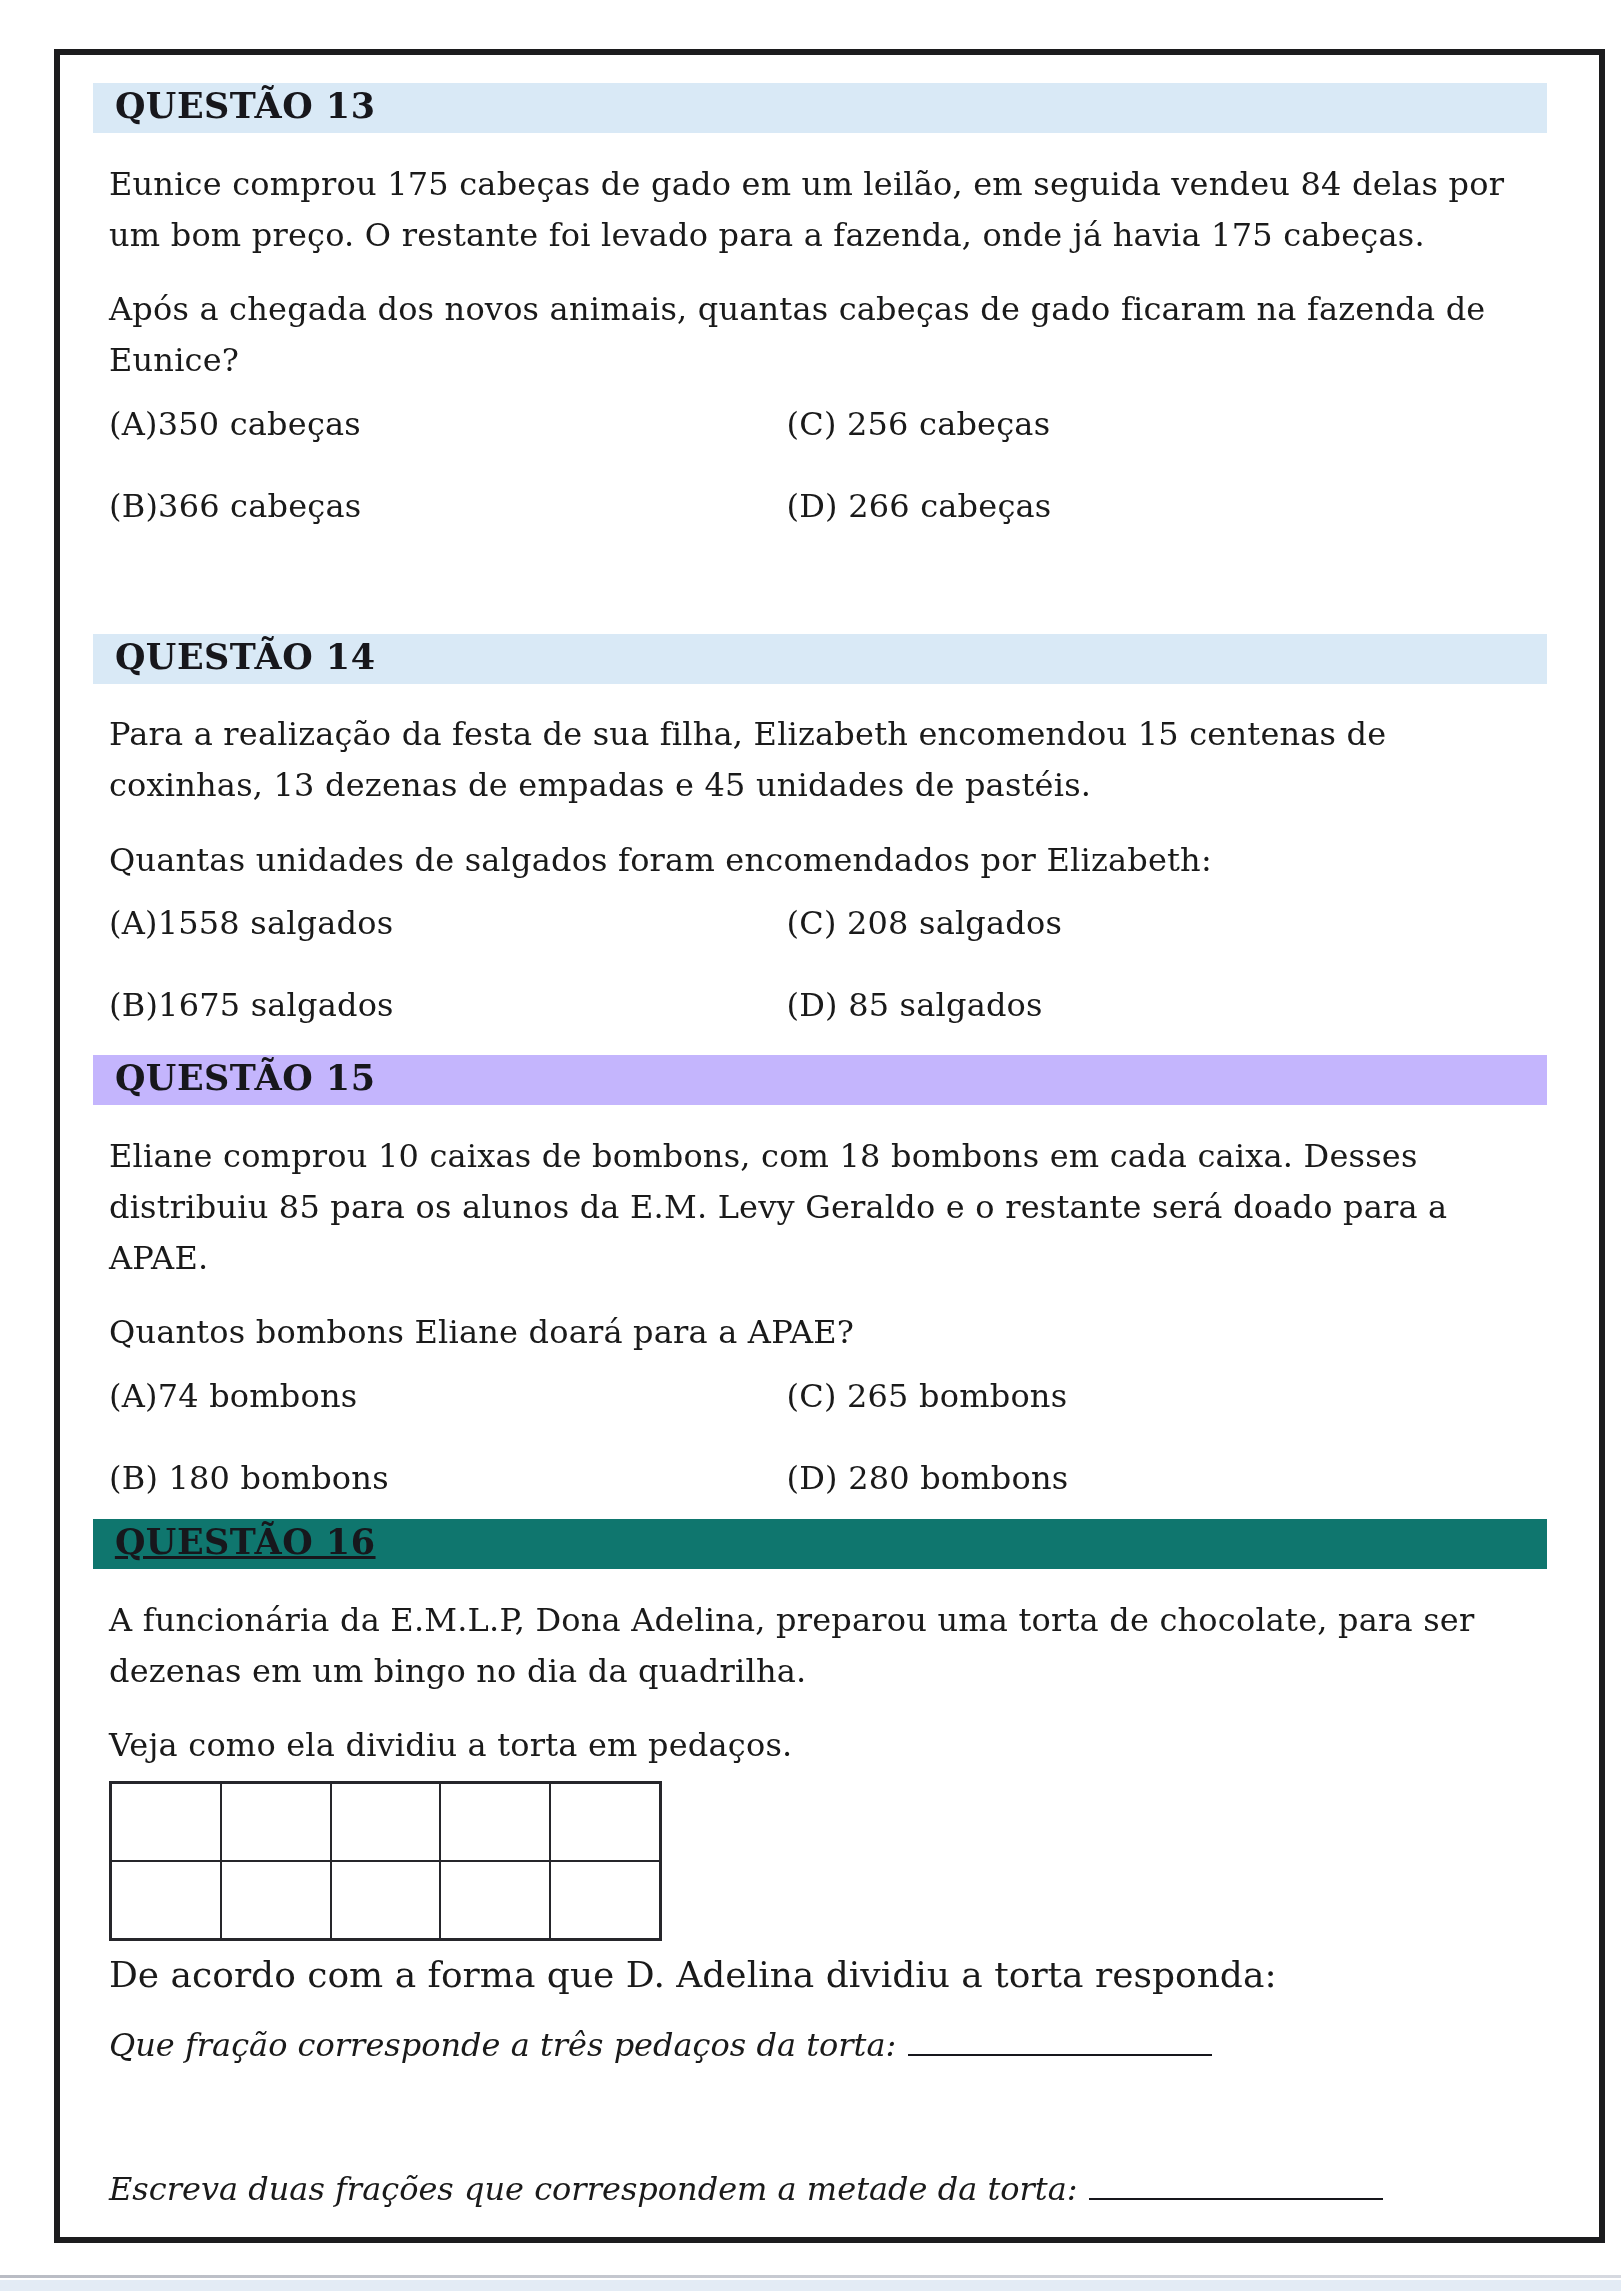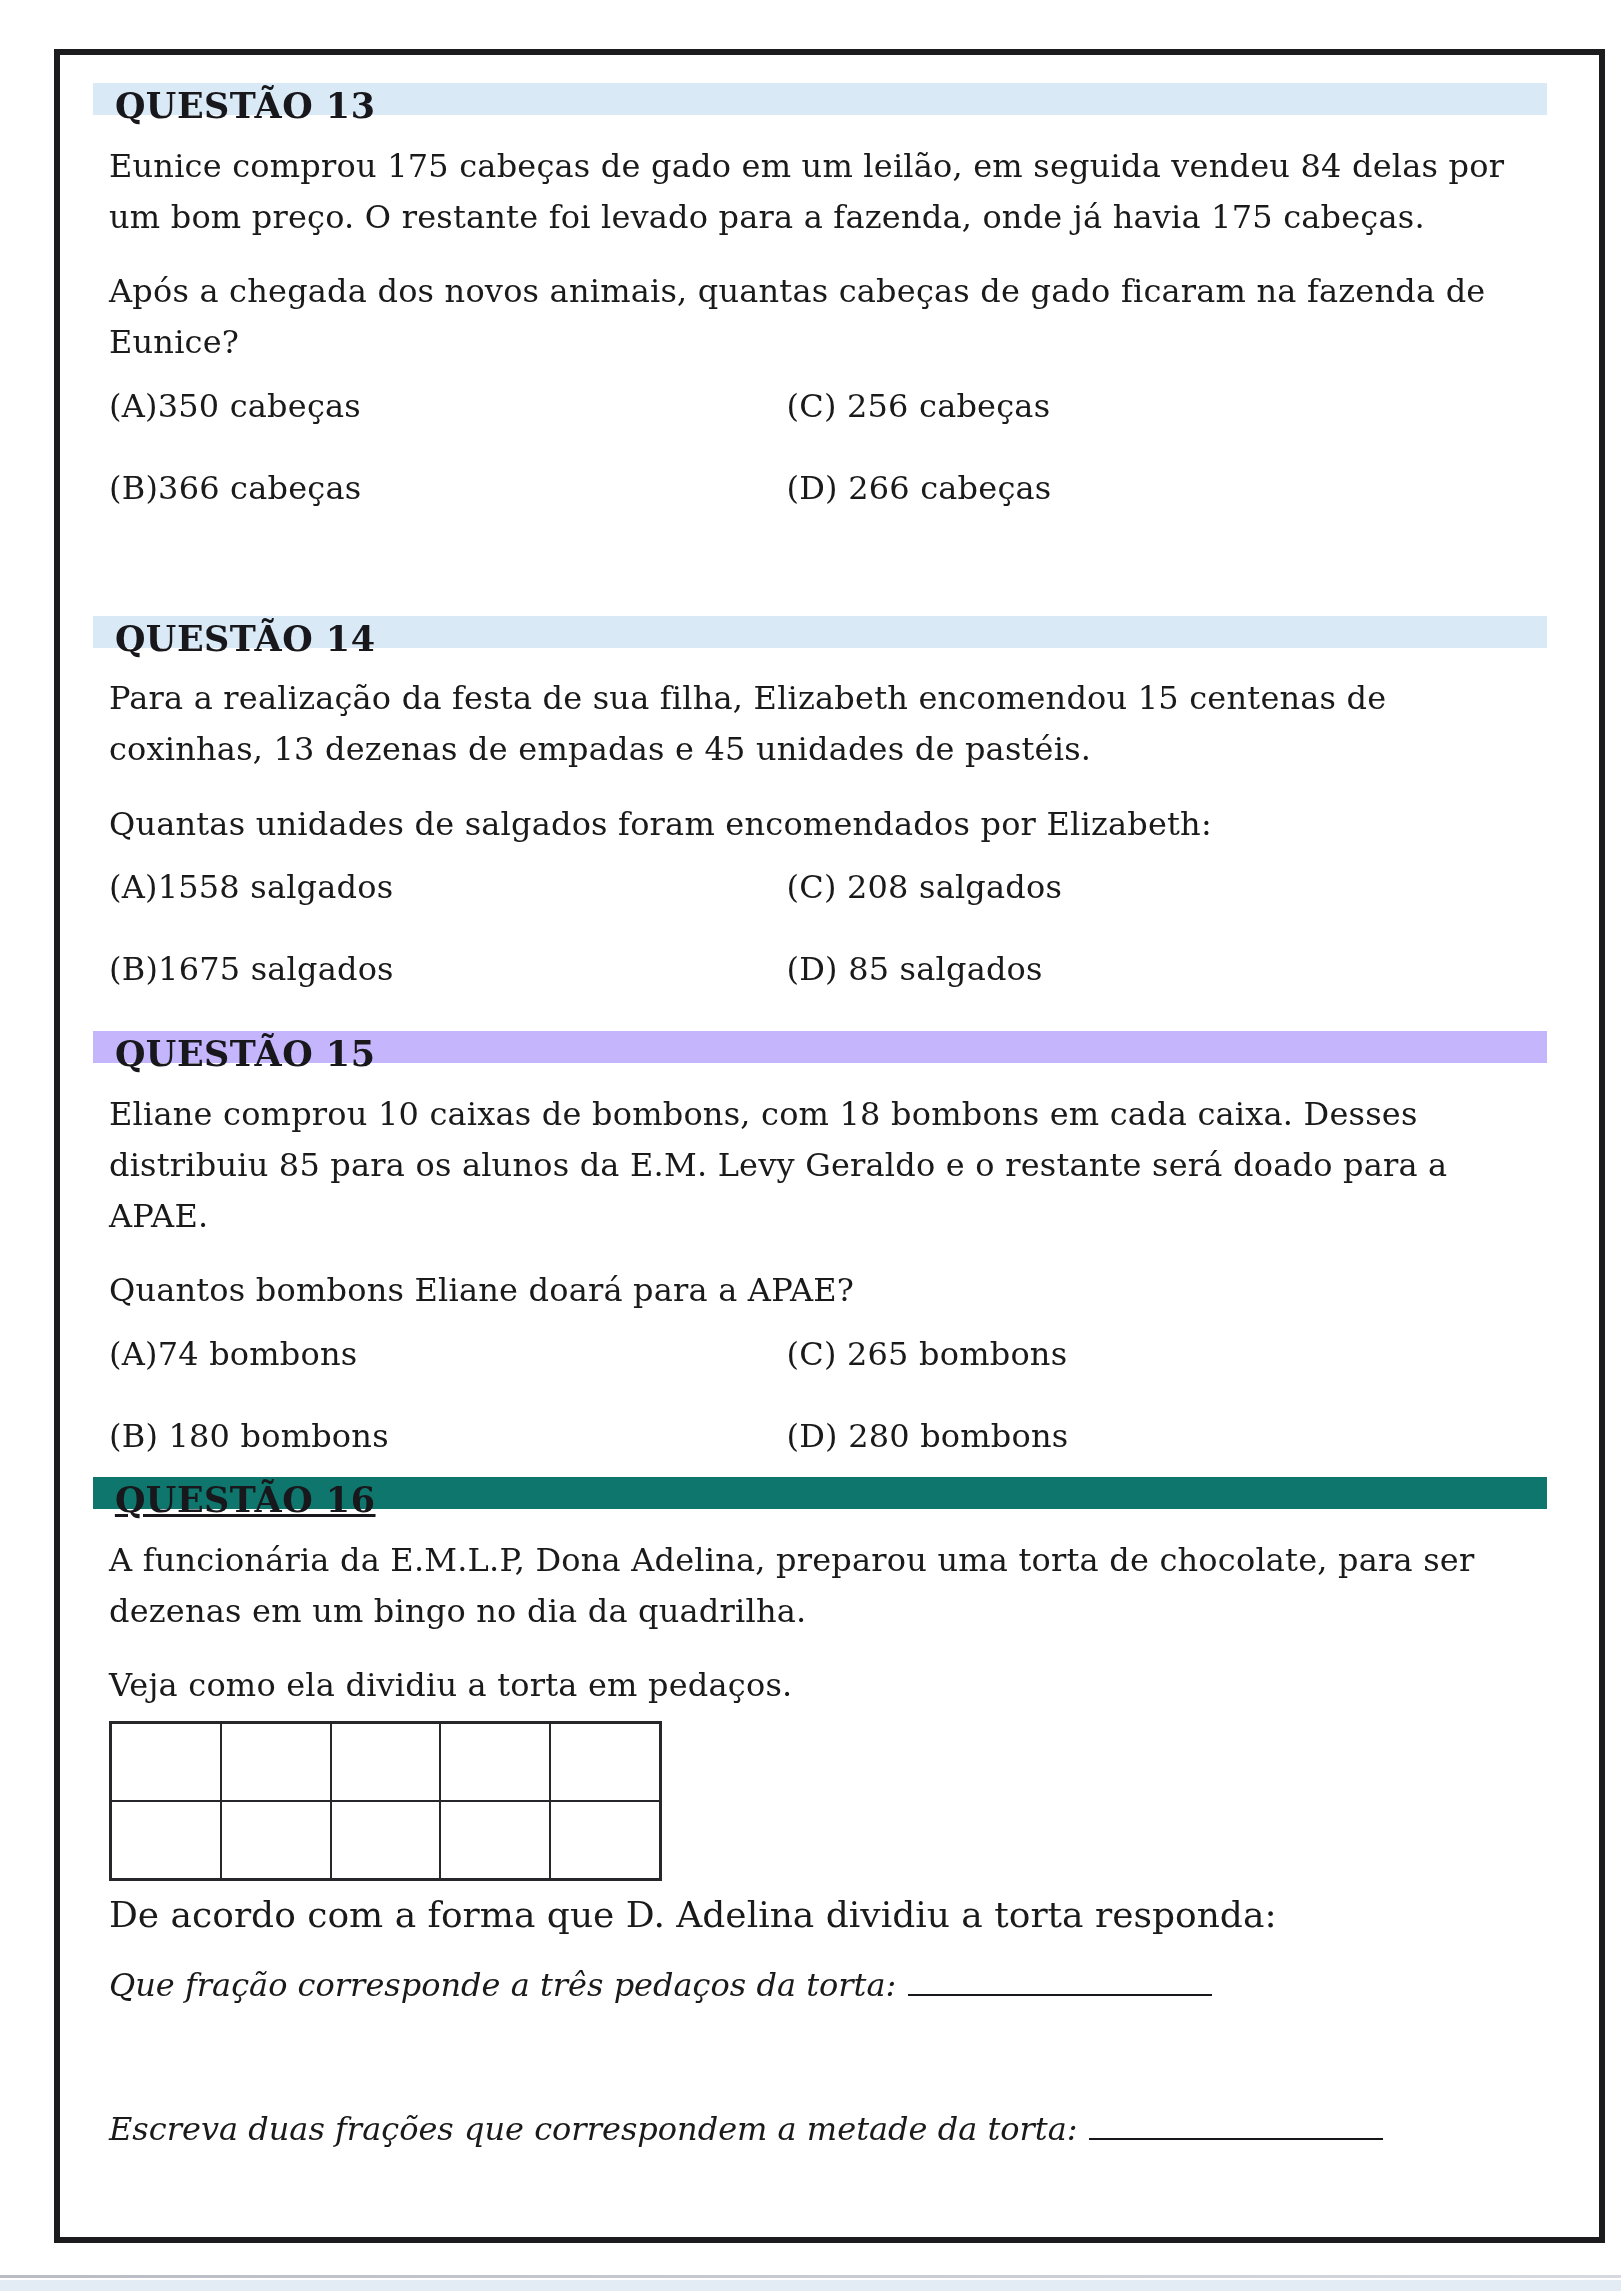--- a/index.html
+++ b/index.html
@@ -22,21 +22,21 @@
     width: 1473px;              
     height: 2154px;
     border: 6.9px solid #1c1c1e;
     background: #ffffff;
     box-sizing: content-box;
     padding: 28px 39px 0 27.4px;
     overflow: hidden;
   }
   .q-section { }
   .q-bar {
-    height: 32px;
+    height: 50px;
     line-height: 46px;
     background: #d9e9f6;
     margin-left: 5.9px;
     margin-right: 13.7px;
     padding-left: 21.6px;
     font-size: 35px;
     font-weight: bold;
     letter-spacing: 0.5px;
     color: #17171c;
   }
@@ -52,21 +52,21 @@
     grid-template-columns: 47% 53%;
     row-gap: 41px;
     margin: 17.6px 9.8px 0 21.6px;
   }
   .option {
     font-size: 32px;
     line-height: 41px;
     letter-spacing: 0.2px;
   }
   .sec-13 { margin-bottom: 107px; }
-  .sec-14 { margin-bottom: 41px; }
+  .sec-14 { margin-bottom: 29px; }
   .sec-15 { margin-bottom: 20.6px; }
   .cake-grid {
     display: grid;
     width: 549px;
     margin: 9.8px 0 0 21.6px;
     border: 2px solid #26262b;
     box-sizing: content-box;
   }
   .cake-cell {
     height: 76px;

